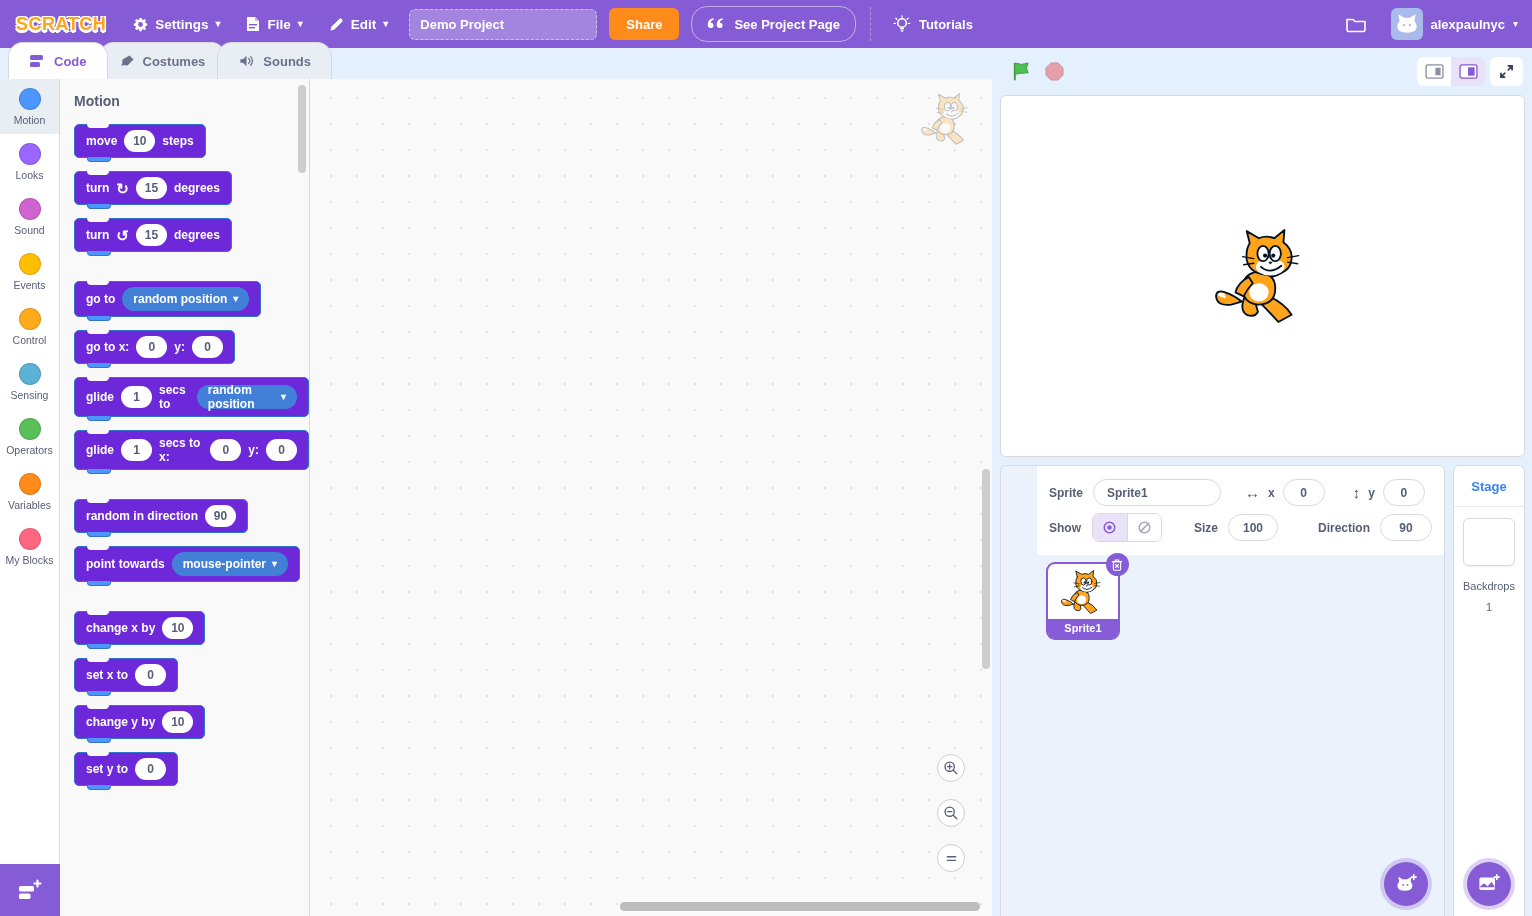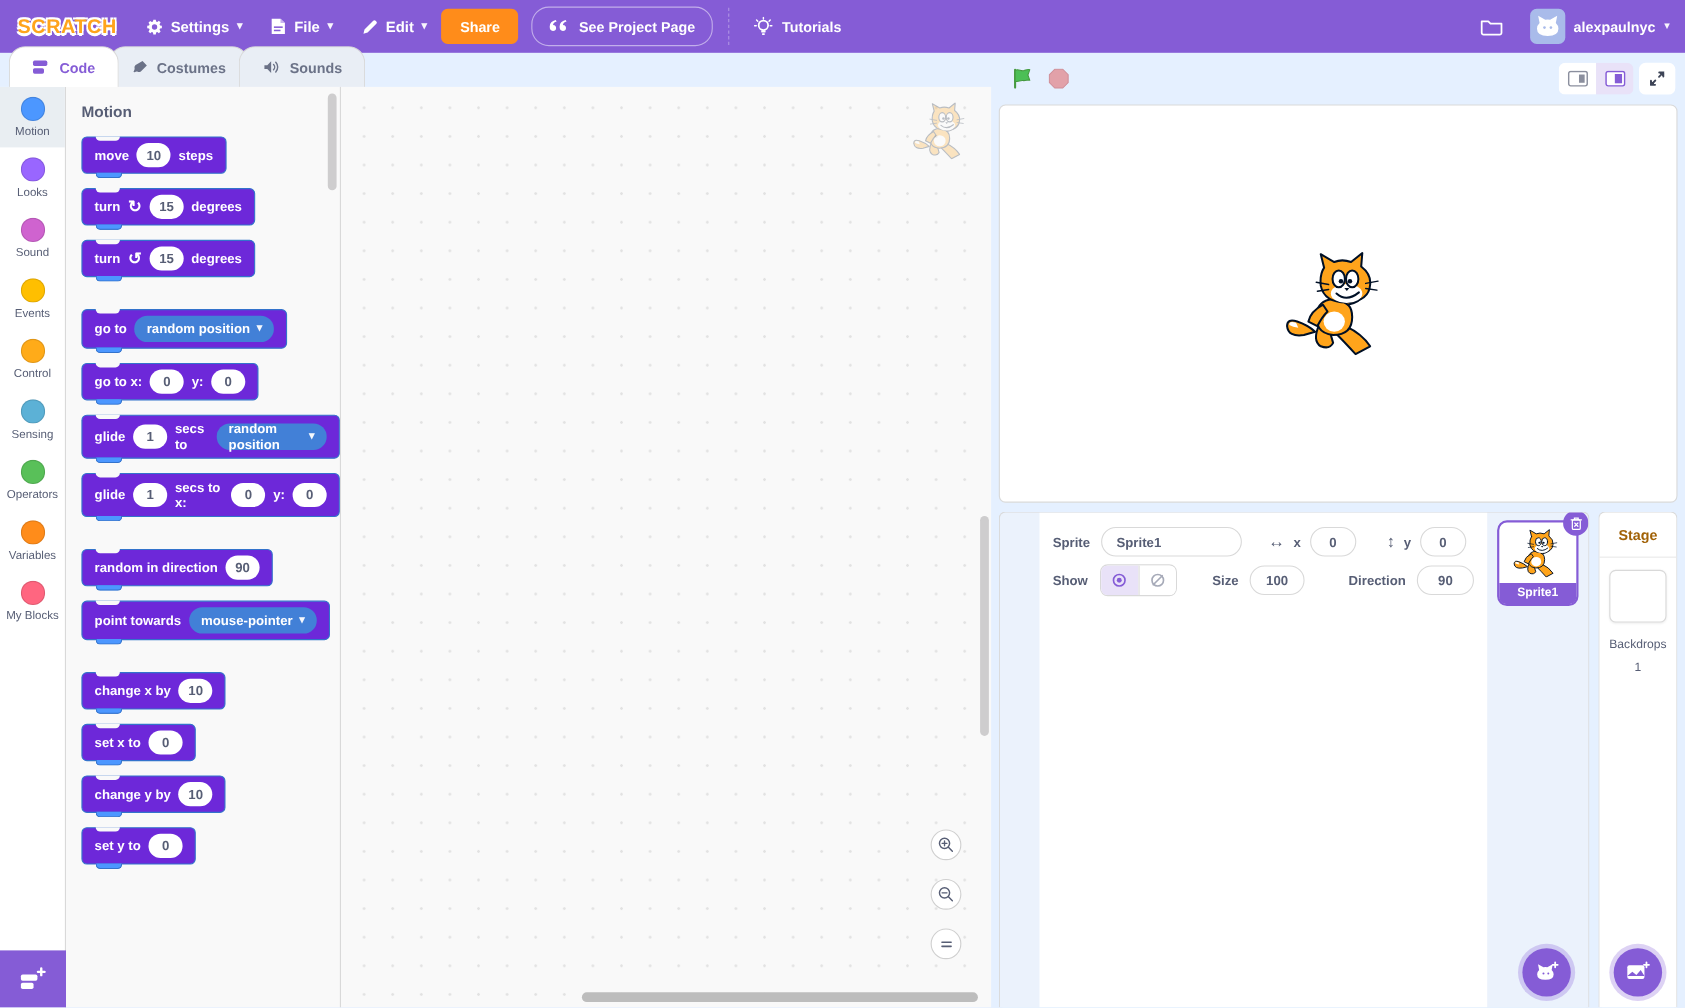--- a/index.html
+++ b/index.html
@@ -79,21 +79,21 @@
   .ctl-spacer { flex:1; }
   .sizegrp { display:flex; border-radius:6px; overflow:hidden; }
   .szbtn { width:34px; height:29px; display:flex; align-items:center; justify-content:center; background:#fff; cursor:pointer; }
   .szbtn.sel { background:#E9E2F8; }
   .fsbtn { width:33px; height:29px; margin-left:5px; border-radius:6px; background:#fff; display:flex; align-items:center; justify-content:center; cursor:pointer; }
 
   .stage { height:362px; background:#fff; border:1px solid #D9D9D9; border-radius:6px; position:relative; }
   .stage-cat { position:absolute; left:50%; top:50%; transform:translate(-50%,-50%); width:98px; height:94px; cursor:pointer; }
 
   .bottomrow { flex:1; min-height:0; display:flex; gap:8px; margin-top:8px; }
-  .sprite-pane { flex:1; border:1px solid #D9D9D9; border-bottom:none; border-radius:6px 6px 0 0; background:#EBF2FC; display:flex; flex-direction:row; overflow:hidden;padding-left:36px; }
+  .sprite-pane { flex:1; border:1px solid #D9D9D9; border-bottom:none; border-radius:6px 6px 0 0; background:#EBF2FC; display:flex; flex-direction:column; overflow:hidden;padding-left:36px; }
   .sprite-info { background:#fff; padding:9px 12px 10px; }
   .irow { display:flex; align-items:center; height:35px; }
   .ilabel { font-size:12px; font-weight:600; color:#575E75; }
   .pill-input { border:1px solid #D9D9D9; border-radius:999px; height:27px; background:#fff; font-size:12px; font-weight:700; color:#575E75;
                 display:flex; align-items:center; justify-content:center; cursor:text; }
   .name-input { width:128px; margin-left:10px; justify-content:flex-start; padding-left:13px; }
   .xy-input { width:42px; }
   .arrow-ic { font-size:15px; font-weight:700; color:#575E75; }
   .toggle { display:flex; border:1px solid #D9D9D9; border-radius:7px; overflow:hidden; margin-left:11px; background:#fff; }
   .tbtn { width:34px; height:27px; display:flex; align-items:center; justify-content:center; cursor:pointer; background:#fff; }
@@ -103,21 +103,21 @@
   .sprite-list { flex:1; position:relative; padding:7px 9px; }
   .sprite-tile { width:74px; height:78px; background:#fff; border:2px solid #855CD6; border-radius:9px; position:relative; display:flex; flex-direction:column; cursor:pointer; }
   .tile-thumb { flex:1; display:flex; align-items:center; justify-content:center; }
   .tile-thumb .catwrap { width:46px; height:44px; }
   .tile-name { background:#855CD6; color:#fff; font-size:11px; font-weight:600; text-align:center; padding:3px 0 4px; border-radius:0 0 6px 6px; }
   .trash-badge { position:absolute; top:-11px; right:-11px; width:23px; height:23px; border-radius:50%; background:#855CD6; display:flex; align-items:center; justify-content:center; cursor:pointer; }
   .add-circle { width:44px; height:44px; border-radius:50%; background:#855CD6; box-shadow:0 0 0 4px rgba(133,92,214,.28); display:flex; align-items:center; justify-content:center; cursor:pointer; }
   .add-sprite { position:absolute; right:16px; bottom:10px; }
 
   .stage-col { width:72px; background:#fff; border:1px solid #D9D9D9; border-bottom:none; border-radius:6px 6px 0 0; display:flex; flex-direction:column; align-items:center; position:relative; }
-  .stage-col .title { font-size:13px; font-weight:700; color:#a16207; padding:13px 0 12px; width:100%; text-align:center; border-bottom:1px solid #E8E8E8; }
+  .stage-col .title { font-size:13px; font-weight:700; color:#3b82f6; padding:13px 0 12px; width:100%; text-align:center; border-bottom:1px solid #E8E8E8; }
   .backdrop-thumb { width:52px; height:48px; background:#fff; border:1px solid #D9D9D9; border-radius:6px; margin-top:11px; box-shadow:0 1px 2px rgba(0,0,0,.06); cursor:pointer; }
   .bd-label { font-size:11px; color:#575E75; margin-top:14px; }
   .bd-count { font-size:11px; color:#575E75; margin-top:9px; }
   .add-backdrop { position:absolute; bottom:10px; left:50%; transform:translateX(-50%); }
 
   .catwrap svg, .icon svg { display:block; width:100%; height:100%; }
 </style>
 </head>
 <body>
 
@@ -150,20 +150,21 @@
   <div class="menu-item">
     <span class="icon" style="width:15px;height:15px">
       <svg viewBox="0 0 16 16">
           <path fill="#fff" d="M1.5 14.5l1-4 8.5-8.5a1.6 1.6 0 0 1 2.3 0l.7.7a1.6 1.6 0 0 1 0 2.3L5.5 13.5z"></path>
         </svg>
     </span>
     <span>Edit</span>
     <span class="caret">▾</span>
   </div>
 
+  <input class="project-input" type="text" value="Demo Project" style="">
 
   <button class="share-btn">Share</button>
 
   <div class="spp-btn">
     <span class="icon" style="width:18px;height:14px">
       <svg viewBox="0 0 22 16">
           <path fill="#fff" d="M8.6 2.6Q4.9 3.4 4.6 6.4q3.6.2 3.4 3.6-.2 3-3.5 3Q.7 12.8.9 8.2 1.1 2.4 7.6 1z"></path>
           <path fill="#fff" d="M19.6 2.6q-3.7.8-4 3.8 3.6.2 3.4 3.6-.2 3-3.5 3-3.8-.2-3.6-4.8.2-5.8 6.7-7.2z"></path>
         </svg>
     </span>

